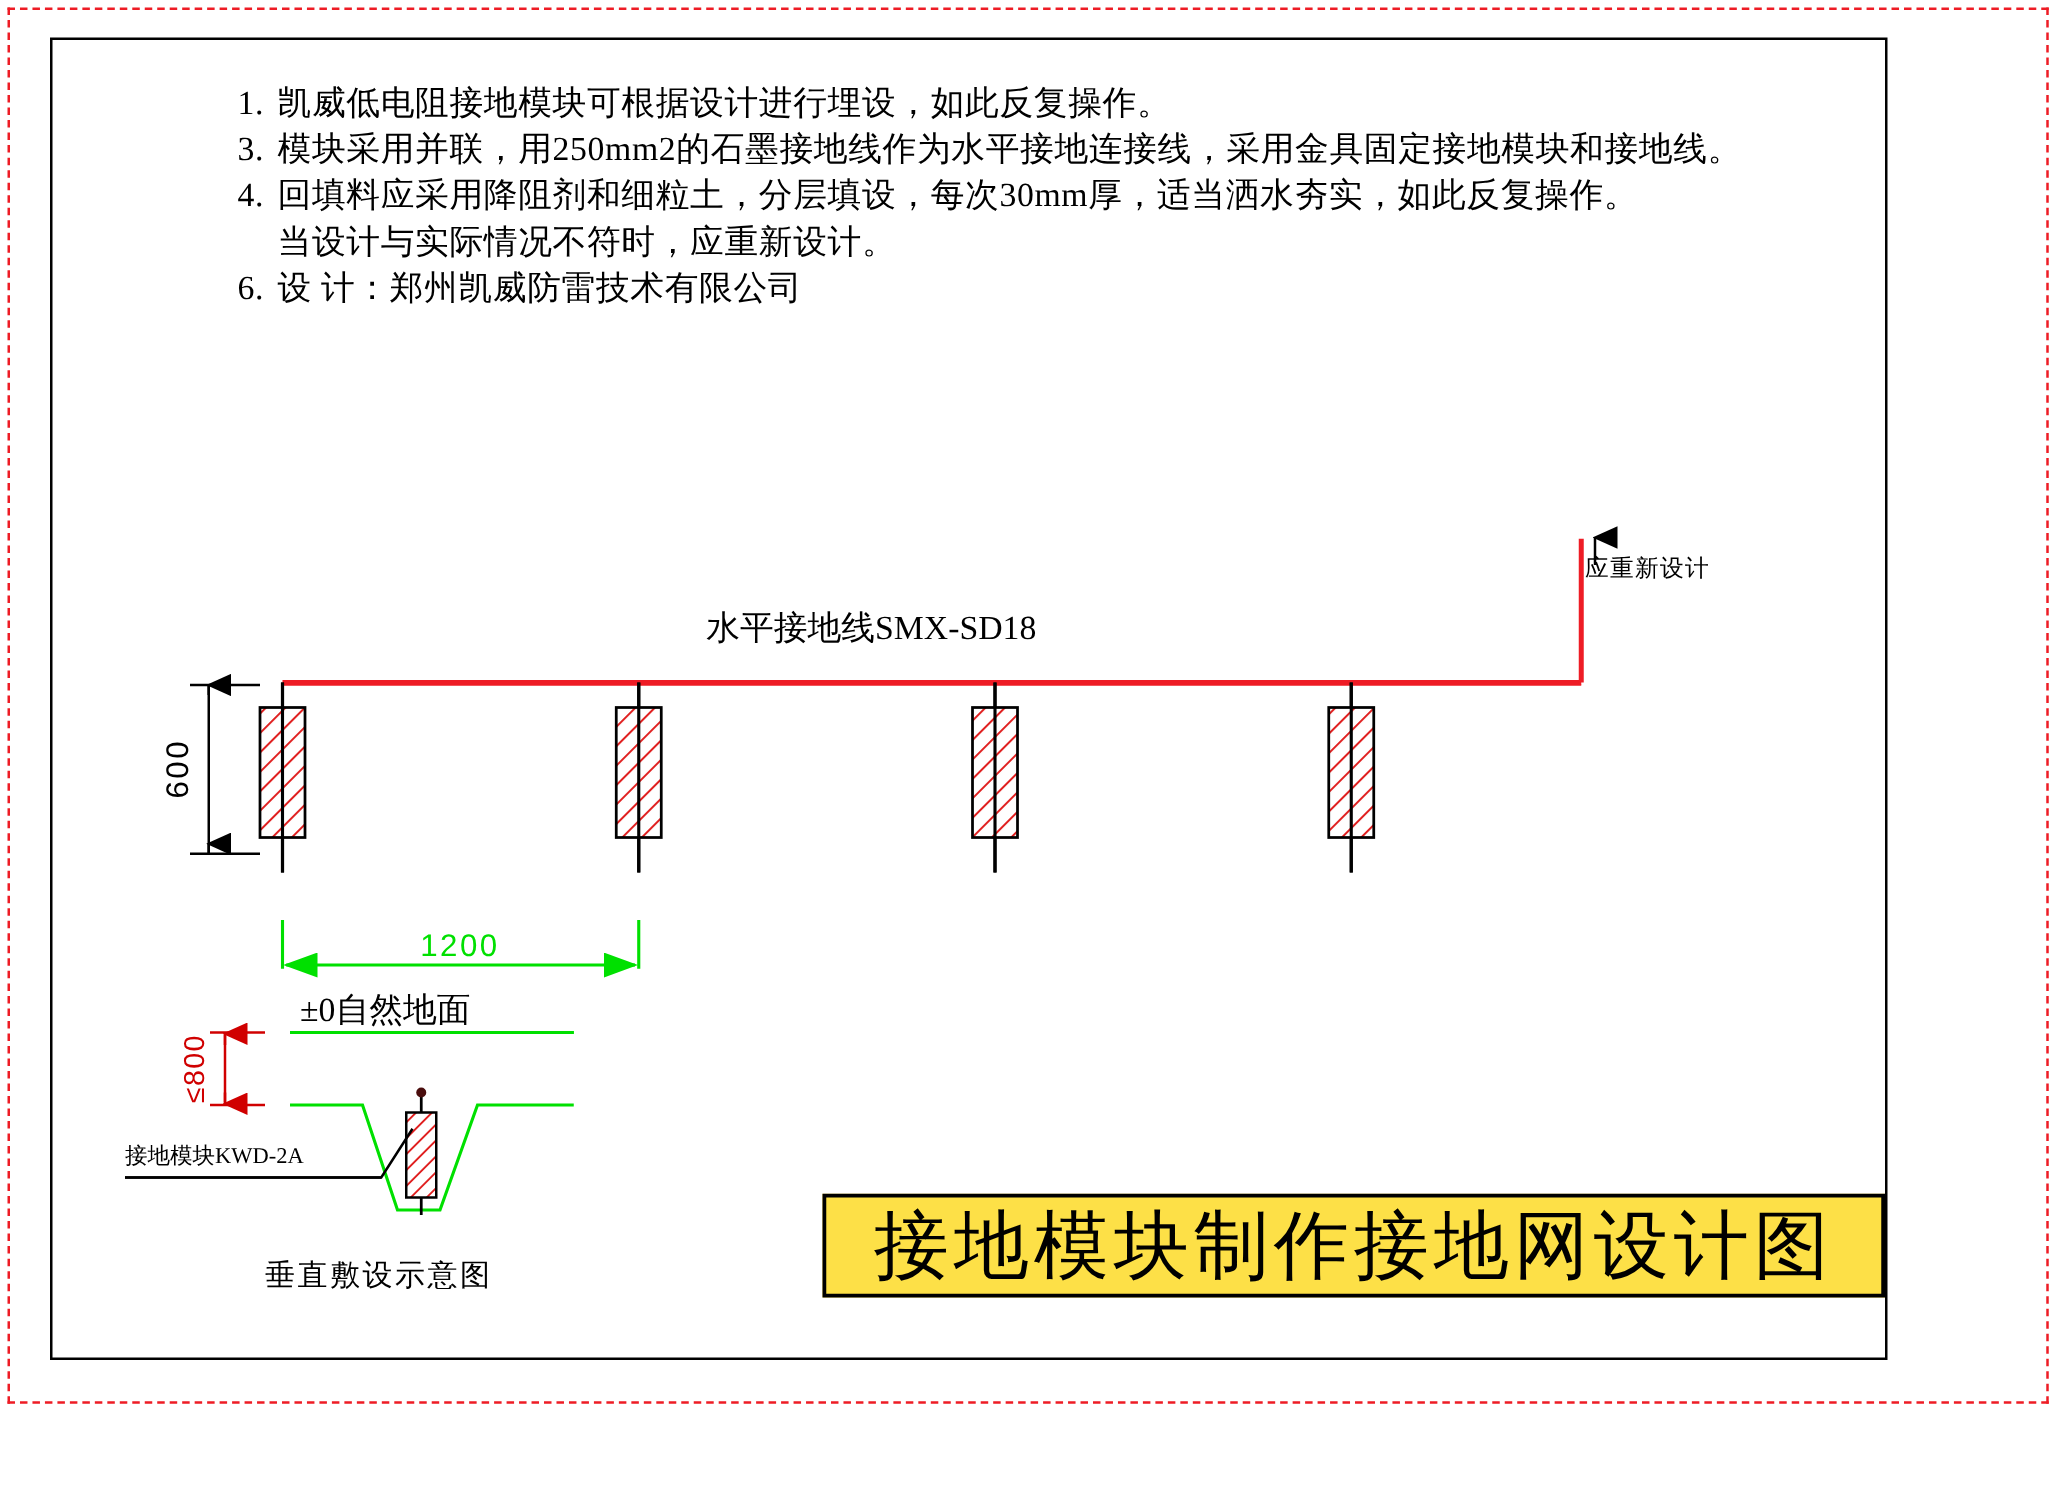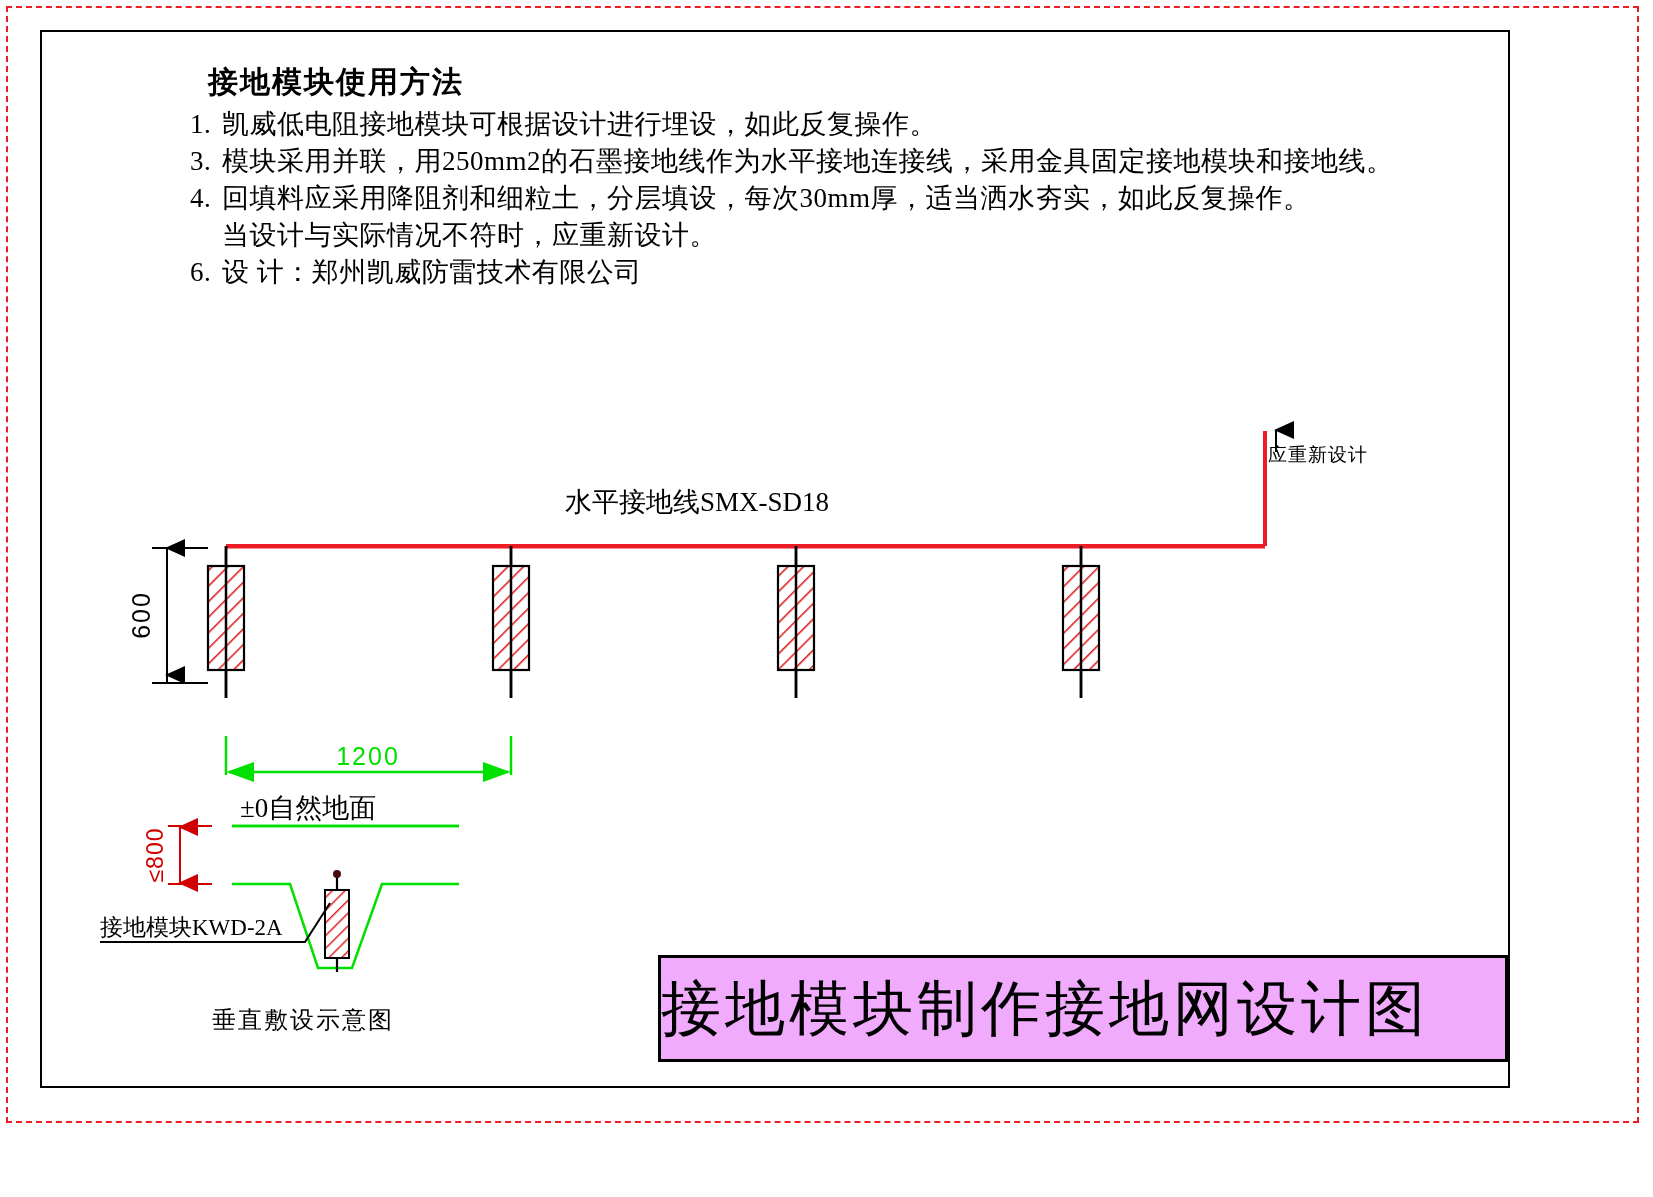--- a/index.html
+++ b/index.html
@@ -99,44 +99,45 @@
     position: absolute;
     left: 240px;
     top: 790px;
     font-size: 27px;
     white-space: nowrap;
   }
   .module-callout-label {
     position: absolute;
     left: 100px;
     top: 912px;
-    font-size: 23px;
+    font-size: 18px;
     white-space: nowrap;
   }
   .section-caption {
     position: absolute;
     left: 212px;
     top: 1004px;
     font-size: 24px;
     letter-spacing: 2px;
     white-space: nowrap;
     font-family: Liberation Serif, serif;
   }
   
   .title-block {
     position: absolute;
     left: 658px;
     top: 955px;
     width: 850px;
-    height: 107px;
+    height: 83px;
     border: 3px solid #000;
     box-sizing: border-box;
     display: flex;
     align-items: center;
-    background: #f0abfc;
+    justify-content: center;
+    background: #fde047;
   }
   .title-block-text {
     font-size: 60px;
     font-family: "Liberation Serif", "DejaVu Serif", serif;
     letter-spacing: 4px;
     white-space: nowrap;
     line-height: 66px;
   }
   svg { display: block; }
   .dimtext-600 {
@@ -161,21 +162,20 @@
 </head>
 <body>
 
 <div id="sheet">
 
   <div class="red-dash-border"></div>
 
   <div class="black-frame"></div>
 
   <div class="notes">
-    <div class="notes-title">接地模块使用方法</div>
 
     <div class="note-line">
       <span class="num">1.</span><span>凯威低电阻接地模块可根据设计进行埋设，如此反复操作。</span>
     </div>
     <div class="note-line">
       <span class="num">3.</span><span>模块采用并联，用250mm2的石墨接地线作为水平接地连接线，采用金具固定接地模块和接地线。</span>
     </div>
     <div class="note-line">
       <span class="num">4.</span><span>回填料应采用降阻剂和细粒土，分层填设，每次30mm厚，适当洒水夯实，如此反复操作。</span>
     </div>

